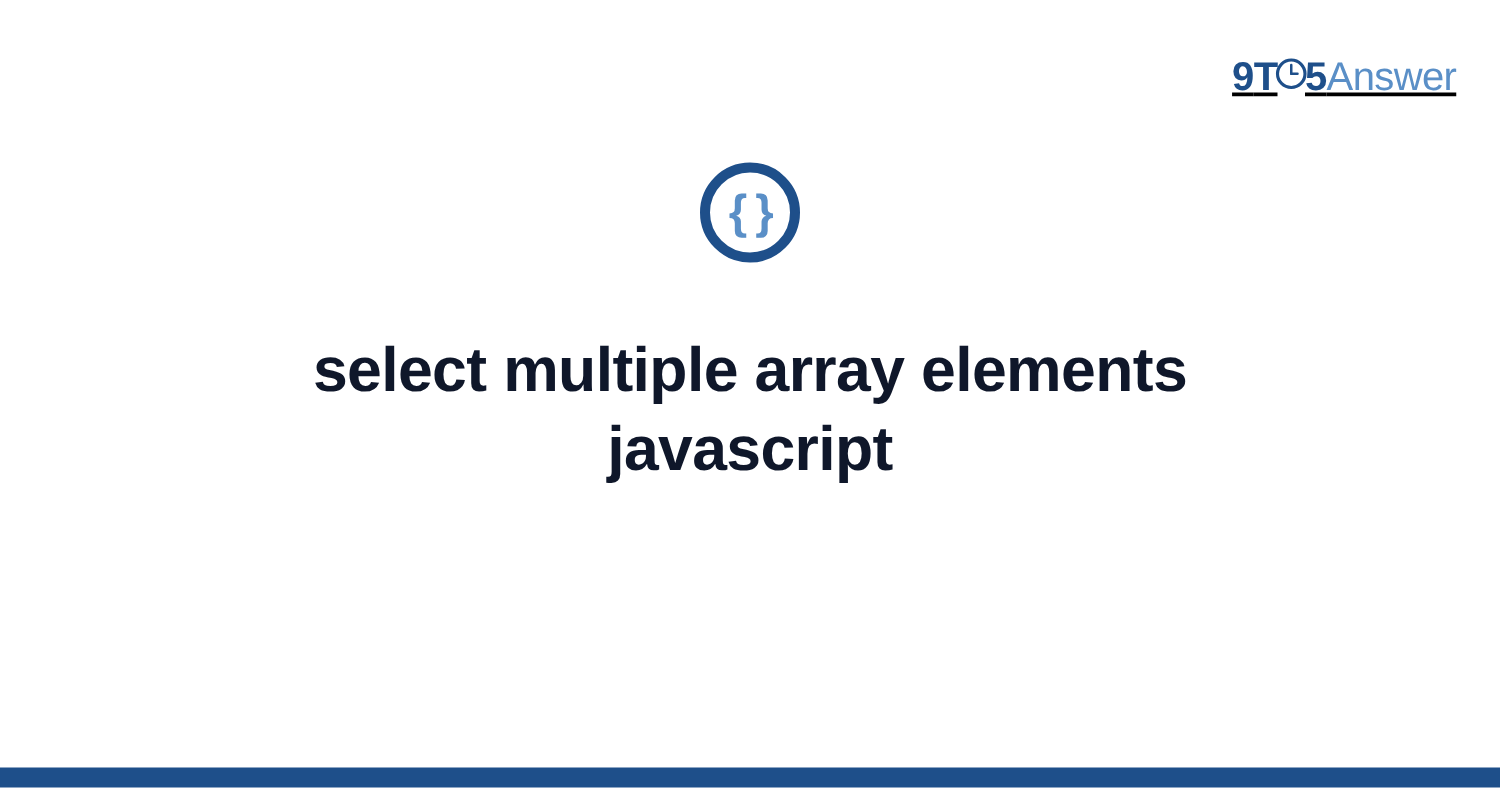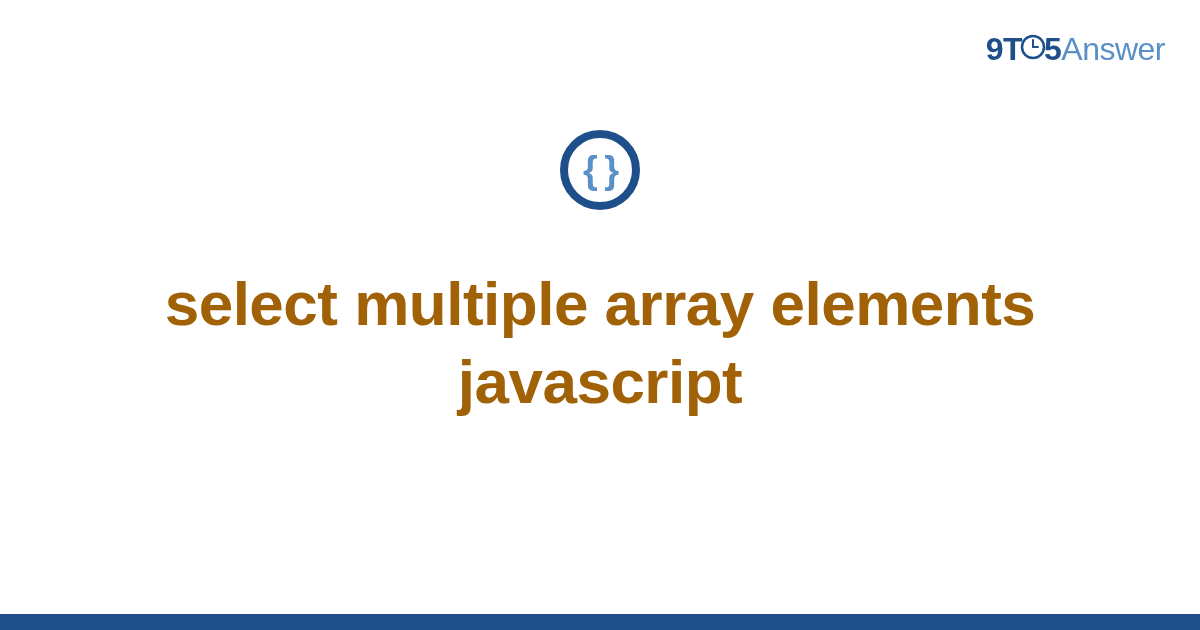--- a/index.html
+++ b/index.html
@@ -10,25 +10,26 @@
     body {
       width: 1200px;
       height: 630px;
       font-family: -apple-system, BlinkMacSystemFont, "Segoe UI", Helvetica, Arial, sans-serif;
       background: #ffffff;
       position: relative;
       overflow: hidden;
     }
     .logo {
       position: absolute;
-      top: 31px;
+      top: 43px;
       right: 35px;
       font-size: 32px;
       font-weight: 700;
       letter-spacing: -0.5px;
+      text-decoration: underline;
     }
     .logo .nine {
       color: #1e4f8a;
     }
     .logo .t {
       color: #1e4f8a;
     }
     .logo .clock-wrapper {
       display: inline-block;
       vertical-align: middle;
@@ -63,23 +64,23 @@
       margin-bottom: 55px;
     }
     .icon-braces {
       font-size: 38px;
       font-weight: 700;
       color: #5a8fc7;
       font-family: Arial, sans-serif;
       letter-spacing: -2px;
     }
     .title {
-      font-size: 62px;
+      font-size: 50px;
       font-weight: 700;
-      color: #a16207;
+      color: #0f172a;
       text-align: center;
       line-height: 1.25;
       max-width: 900px;
       letter-spacing: -0.5px;
     }
     .footer-bar {
       position: absolute;
       bottom: 0;
       left: 0;
       right: 0;

